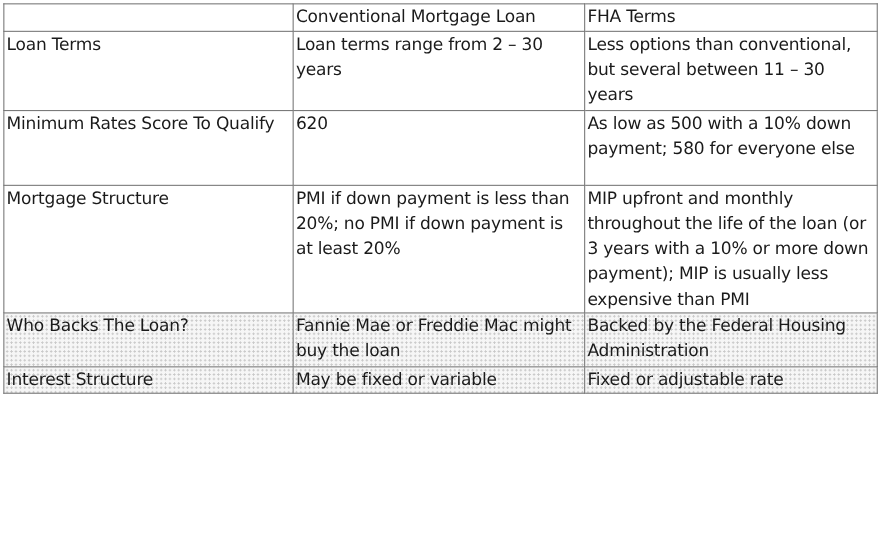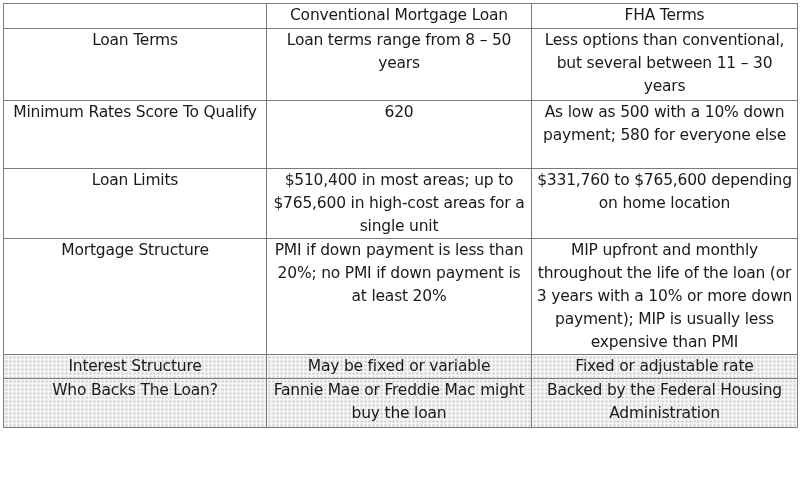--- a/index.html
+++ b/index.html
@@ -6,21 +6,21 @@
   body { width:800px; height:504px; overflow:hidden; position:relative; }
   table {
     position:absolute; left:3px; top:3px;
     border-collapse:collapse; table-layout:fixed;
     width:794px;
     font-family: "DejaVu Sans", sans-serif;
     font-size:15.5px; line-height:23px; color:#1a1a1a;
   }
   td {
     border:1.5px solid #7a7a7a;
-    text-align:center; vertical-align:top;
+    text-align:left; vertical-align:top;
     padding:0 2px; overflow:hidden; letter-spacing:-0.2px;
   }
   tr.dotted td {
     background-color:#f6f6f6;
     background-image: radial-gradient(circle, #c9c9c9 0.8px, transparent 1px);
     background-size:4px 4px;
   }
 </style>
 </head>
 <body>
@@ -32,42 +32,37 @@
       <col style="width:266px">
     </colgroup>
   <tbody>
       <tr style="height:25px">
     <td></td>
     <td>Conventional Mortgage Loan</td>
     <td>FHA Terms</td>
   </tr>
   <tr style="height:72px">
     <td>Loan Terms</td>
-    <td>Loan terms range from 8 – 50 years</td>
+    <td>Loan terms range from 2 – 30 years</td>
     <td>Less options than conventional, but several between 11 – 30 years</td>
   </tr>
   <tr style="height:68px">
     <td>Minimum Rates Score To Qualify</td>
     <td>620</td>
     <td>As low as 500 with a 10% down payment; 580 for everyone else</td>
   </tr>
-  <tr style="height:70px">
-    <td>Loan Limits</td>
-    <td>$510,400 in most areas; up to $765,600 in high-cost areas for a single unit</td>
-    <td>$331,760 to $765,600 depending on home location</td>
-  </tr>
   <tr style="height:115px">
     <td>Mortgage Structure</td>
     <td>PMI if down payment is less than 20%; no PMI if down payment is at least 20%</td>
     <td>MIP upfront and monthly throughout the life of the loan (or 3 years with a 10% or more down payment); MIP is usually less expensive than PMI</td>
+  </tr>
+  <tr class="dotted" style="height:49px">
+    <td>Who Backs The Loan?</td>
+    <td>Fannie Mae or Freddie Mac might buy the loan</td>
+    <td>Backed by the Federal Housing Administration</td>
   </tr>
   <tr class="dotted" style="height:24px">
     <td>Interest Structure</td>
     <td>May be fixed or variable</td>
     <td>Fixed or adjustable rate</td>
   </tr>
-  <tr class="dotted" style="height:49px">
-    <td>Who Backs The Loan?</td>
-    <td>Fannie Mae or Freddie Mac might buy the loan</td>
-    <td>Backed by the Federal Housing Administration</td>
-  </tr>
 </tbody>
   </table>
 
 </body></html>

